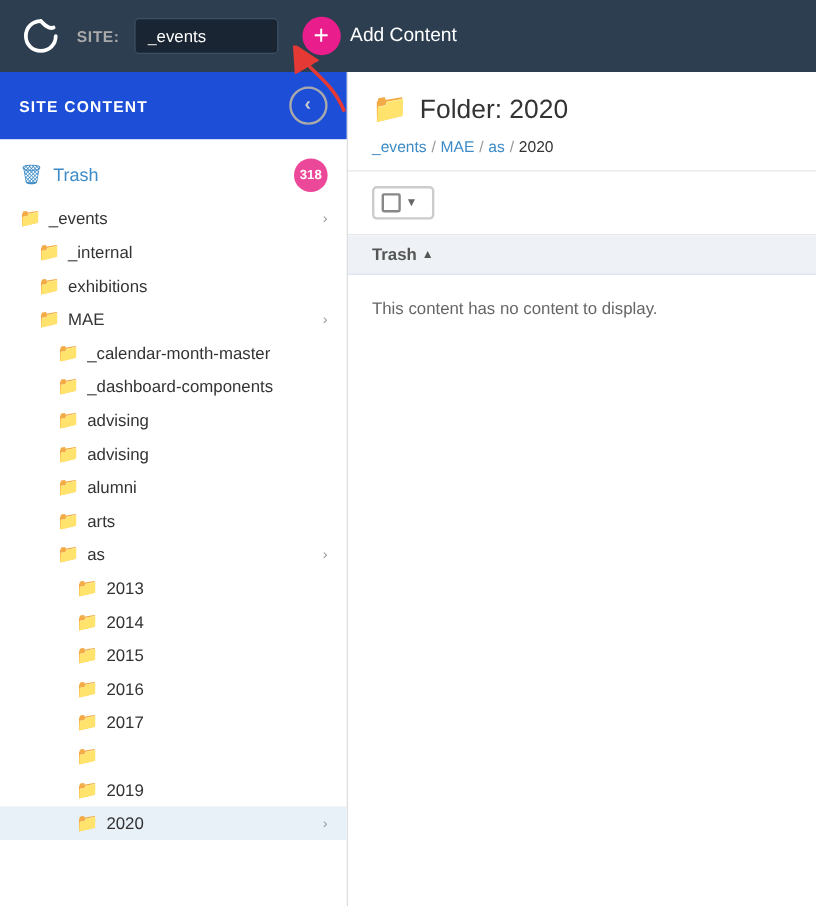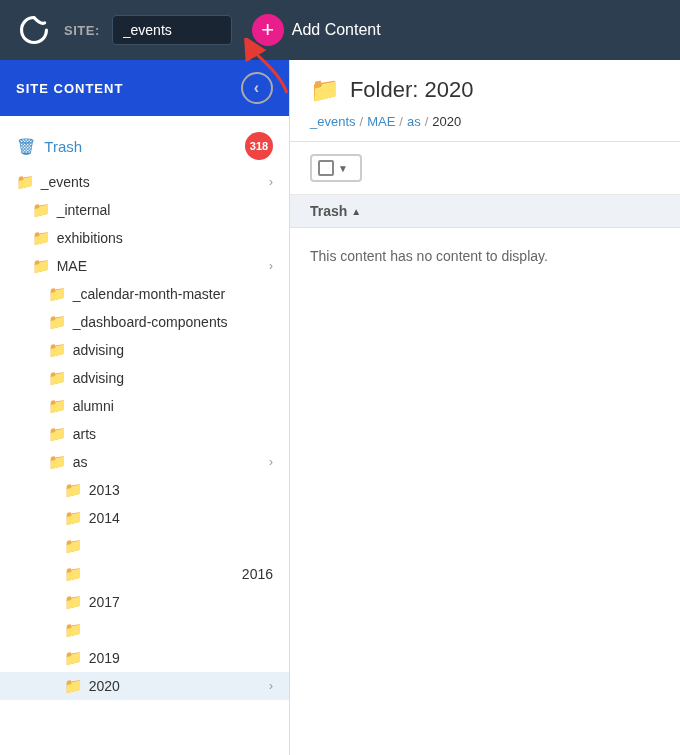--- a/index.html
+++ b/index.html
@@ -112,21 +112,21 @@
       justify-content: space-between;
       padding: 8px 16px;
       cursor: pointer;
     }
     .trash-item-left {
       display: flex; align-items: center; gap: 8px;
     }
     .trash-icon { color: #3d8bc7; font-size: 16px; }
     .trash-label { color: #3d8bc7; font-size: 15px; font-weight: 400; }
     .trash-badge {
-      background: #ef4444;
+      background: #ec4899;
       color: #fff;
       border-radius: 50%;
       width: 28px; height: 28px;
       display: flex; align-items: center; justify-content: center;
       font-size: 11px;
       font-weight: 600;
     }
 
     
     .tree-item {
@@ -321,24 +321,25 @@
           <div class="tree-item" style="padding-left: 64px;">
             <span style="color: rgb(212, 160, 18); font-size: 15px;">📁</span>
             <span class="tree-label" style="flex: 1 1 0%;">2013</span>
           </div>
           <div class="tree-item" style="padding-left: 64px;">
             <span style="color: rgb(212, 160, 18); font-size: 15px;">📁</span>
             <span class="tree-label" style="flex: 1 1 0%;">2014</span>
           </div>
           <div class="tree-item" style="padding-left: 64px;">
             <span style="color: rgb(212, 160, 18); font-size: 15px;">📁</span>
-          </div>
-          <div class="tree-item" style="padding-left: 64px;">
-            <span style="color: rgb(212, 160, 18); font-size: 15px;">📁</span>
-            <span class="tree-label" style="flex: 1 1 0%; text-align: right;">2016</span>
+            <span class="tree-label" style="flex: 1 1 0%;">2015</span>
+          </div>
+          <div class="tree-item" style="padding-left: 64px;">
+            <span style="color: rgb(212, 160, 18); font-size: 15px;">📁</span>
+            <span class="tree-label" style="flex: 1 1 0%;">2016</span>
           </div>
           <div class="tree-item" style="padding-left: 64px;">
             <span style="color: rgb(212, 160, 18); font-size: 15px;">📁</span>
             <span class="tree-label" style="flex: 1 1 0%;">2017</span>
           </div>
           <div class="tree-item" style="padding-left: 64px;">
             <span style="color: rgb(212, 160, 18); font-size: 15px;">📁</span>
           </div>
           <div class="tree-item" style="padding-left: 64px;">
             <span style="color: rgb(212, 160, 18); font-size: 15px;">📁</span>

